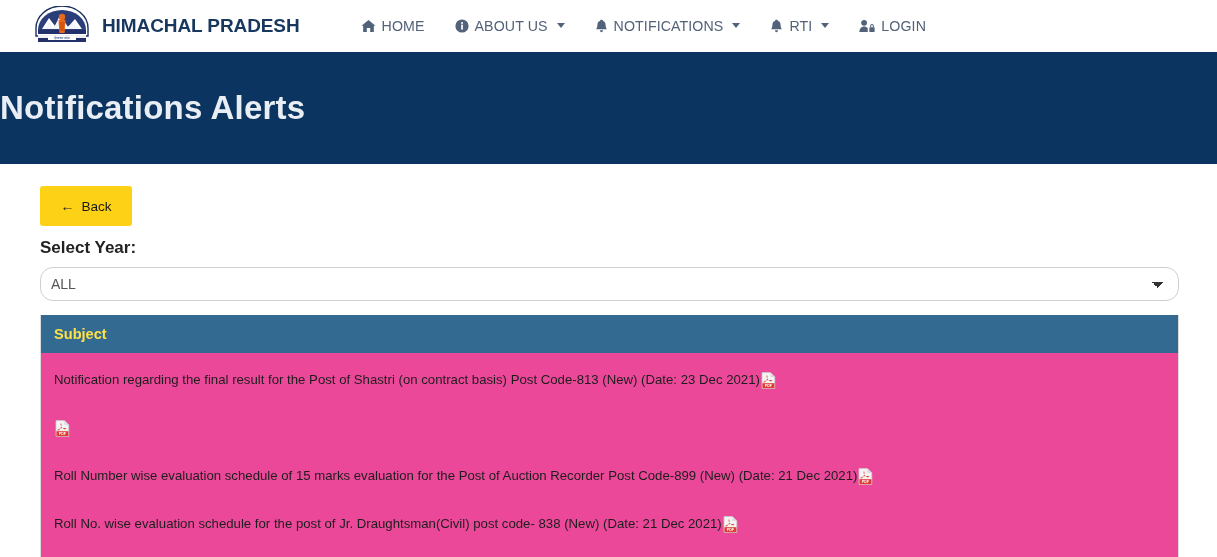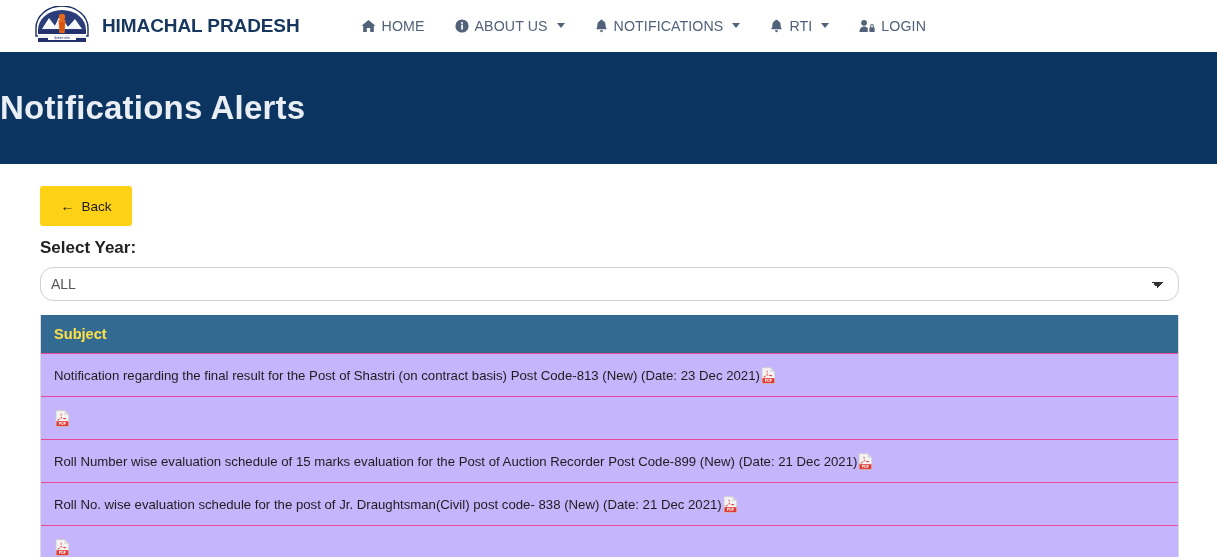--- a/index.html
+++ b/index.html
@@ -142,26 +142,26 @@
     border-top: none;
   }
   .table-head {
     background: #336a92;
     color: #fde047;
     font-size: 14.6px;
     font-weight: bold;
     padding: 11px 0 11px 13px;
   }
   .table-row {
-    border-top: 1px solid #ec4899;
+    border-top: 7px solid #ec4899;
     padding: 12px 13px;
     min-height: 43px;
     display: flex;
-    align-items: flex-end;
-    background: #c4b5fd;
+    align-items: center;
+    background: #ec4899;
     cursor: pointer;
   }
   .table-row:first-of-type { border-top: none; }
   .row-text {
     font-size: 13.2px;
     color: #1d1d1d;
     line-height: 1.25;
   }
   .pdf-icon {
     display: inline-block;

